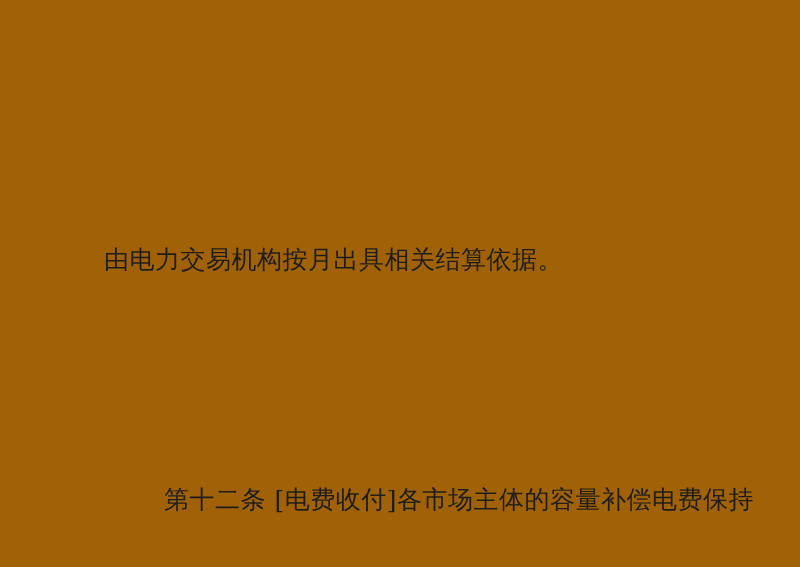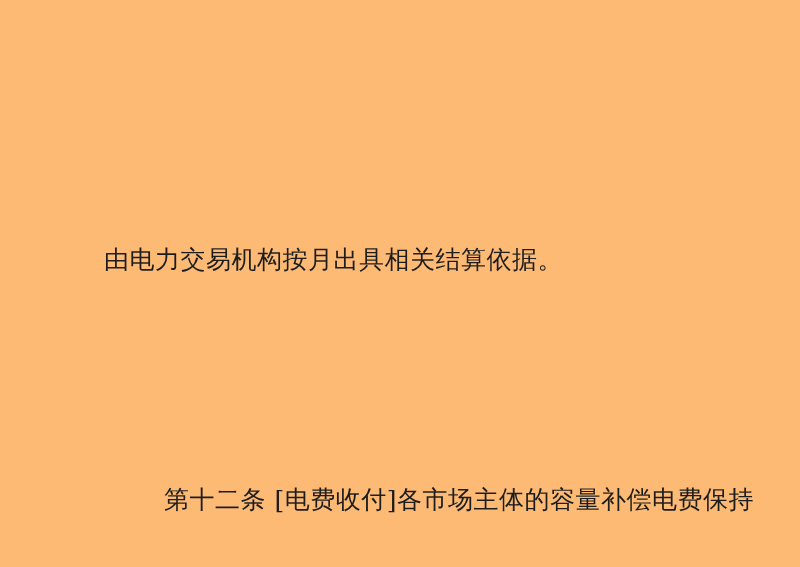--- a/index.html
+++ b/index.html
@@ -10,21 +10,21 @@
     width: 800px;
     height: 567px;
     background: #ffffff;
     font-family: "DejaVu Serif", "Liberation Serif", serif;
     overflow: hidden;
   }
   .page {
     position: relative;
     width: 800px;
     height: 567px;
-    background: #fdba74;
+    background: #a16207;
   }
   .doc-body {
     position: absolute;
     left: 104px;
     top: 140px;
     width: 720px;
   }
   .para {
     margin: 0;
     color: #1d1d1d;

